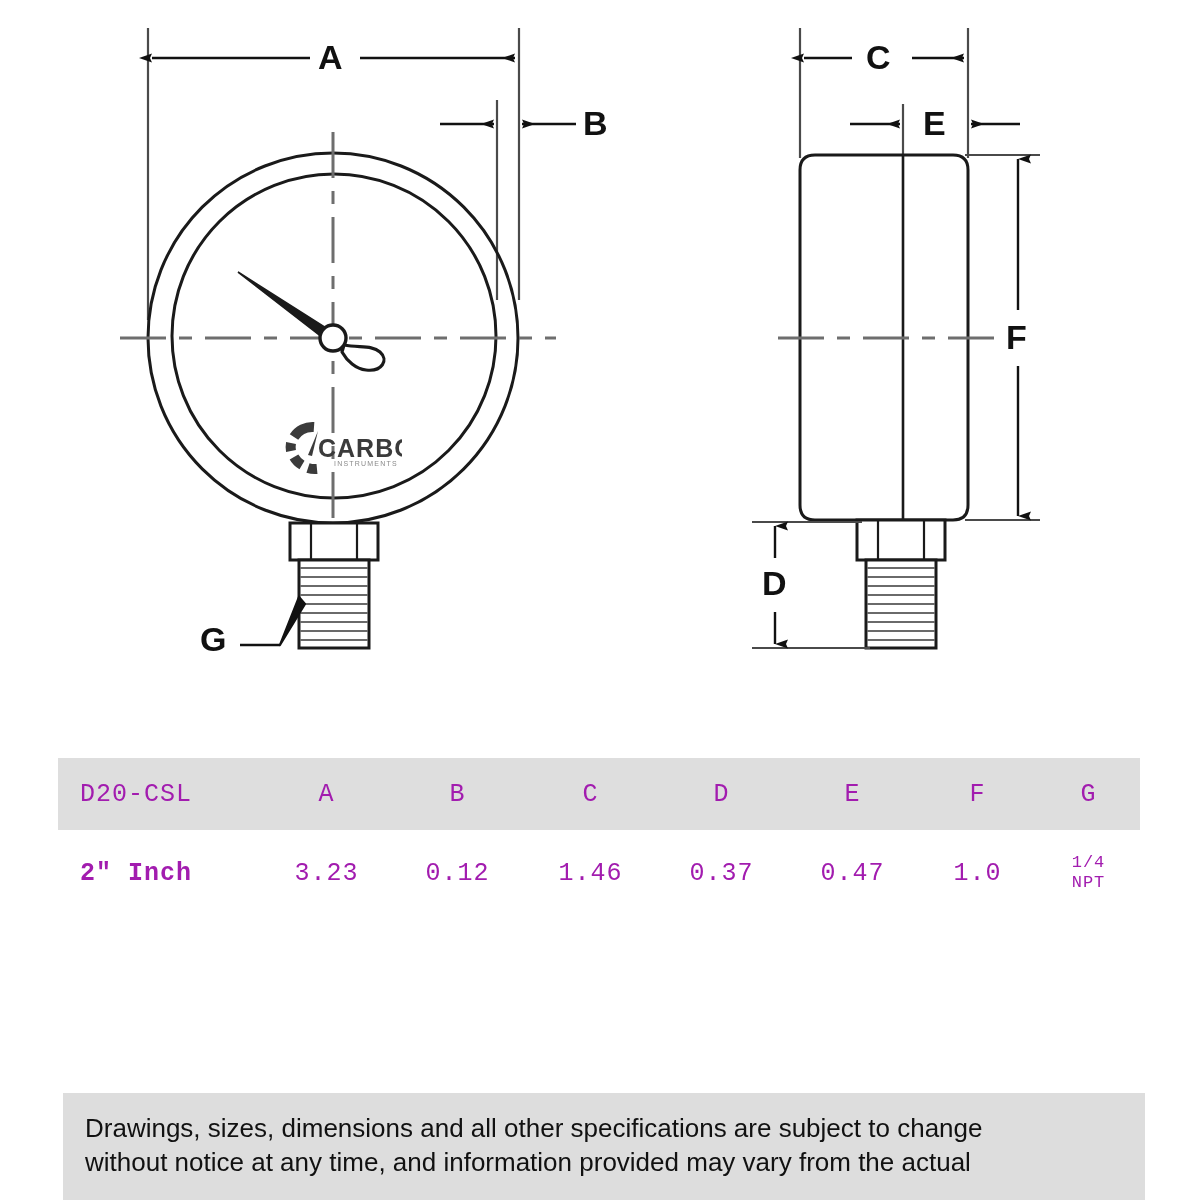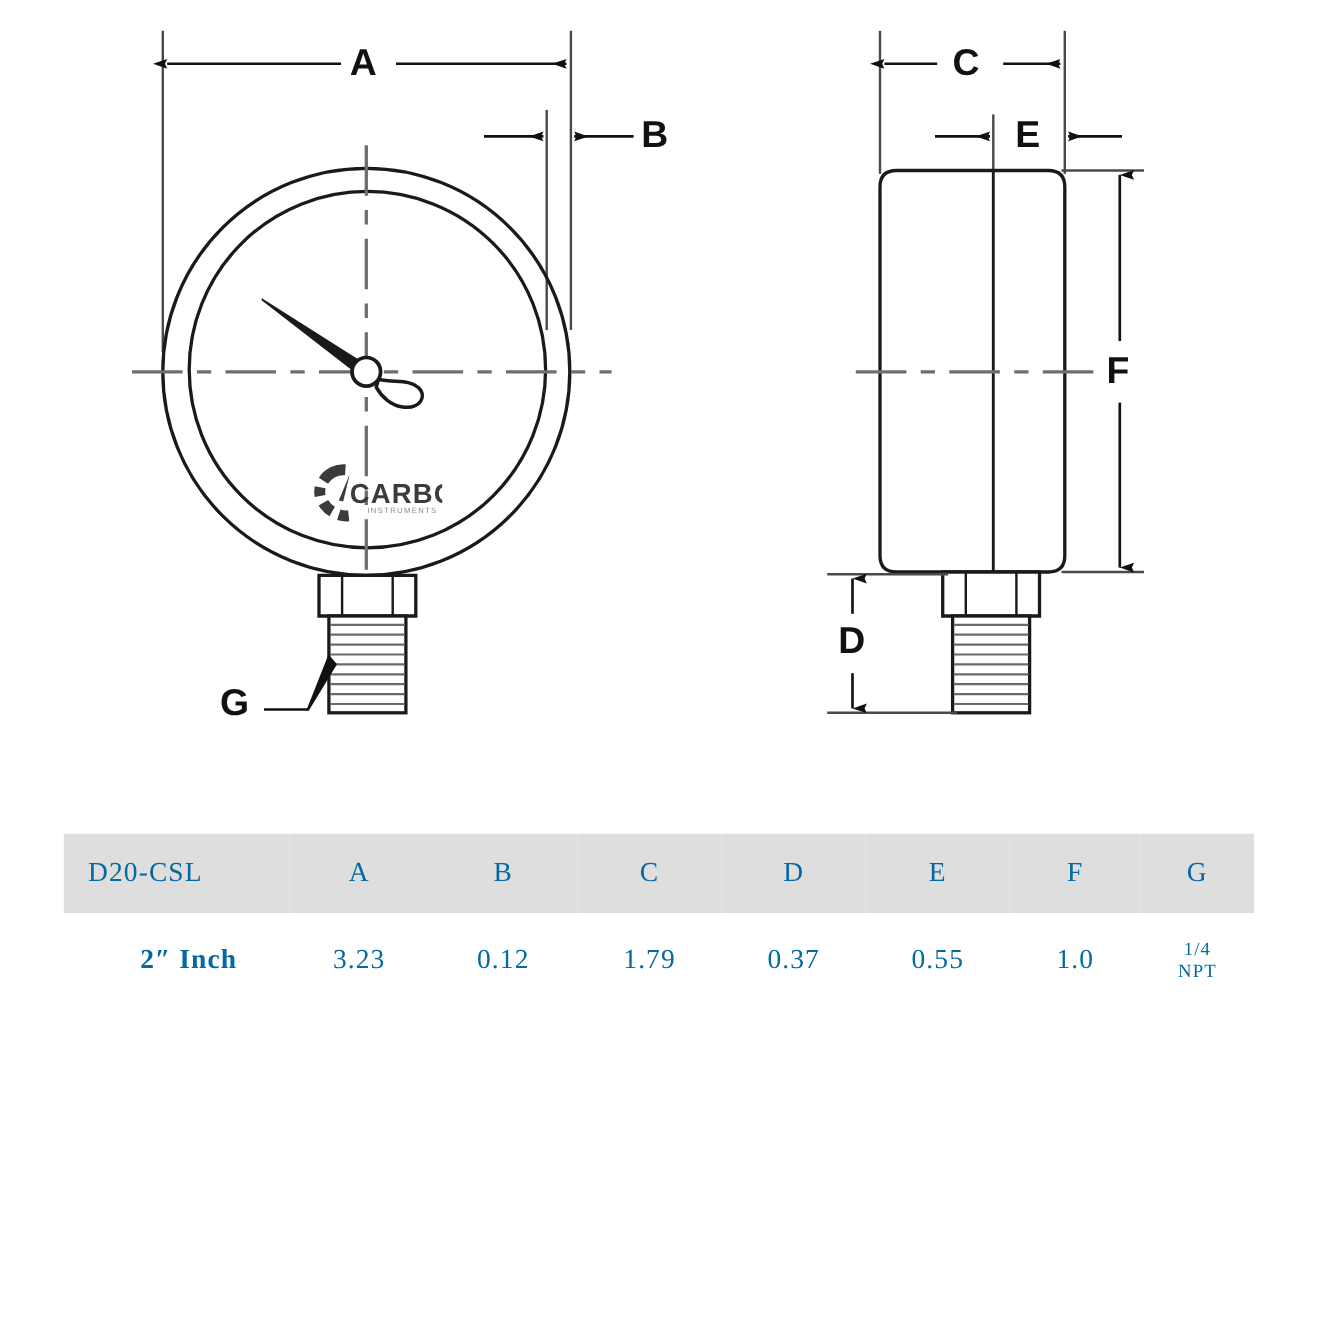--- a/index.html
+++ b/index.html
@@ -39,23 +39,23 @@
     position: absolute;
     left: 58px; top: 758px;
     width: 1082px;
   }
   #spec-table table {
     border-collapse: collapse;
     width: 1082px;
     table-layout: fixed;
   }
   #spec-table th, #spec-table td {
-    font-family: Liberation Serif, serif;
+    font-family: Liberation Mono, monospace;
     font-size: 25px;
-    color: #0369a1;
+    color: #a21caf;
     text-align: center;
     border: none;
     padding: 0;
   }
   #spec-table thead th {
     background: #dedede;
     height: 72px;
     font-weight: normal;
     vertical-align: middle;
     letter-spacing: 1px;
@@ -64,21 +64,21 @@
     text-align: left;
     padding-left: 22px;
   }
   #spec-table tbody td {
     background: #ffffff;
     height: 86px;
     vertical-align: middle;
     letter-spacing: 1px;
   }
   #spec-table tbody td.first-col {
-    text-align: center;
+    text-align: left;
     padding-left: 22px;
     font-weight: bold;
   }
   #spec-table tbody td.stacked {
     line-height: 1.18;
     font-size: 17px;
   }
 
   
   #disclaimer {
@@ -262,27 +262,31 @@
           <th>E</th>
           <th>F</th>
           <th>G</th>
         </tr>
       </thead>
       <tbody>
         <tr>
           <td class="first-col">2″ Inch</td>
           <td>3.23</td>
           <td>0.12</td>
-          <td>1.79</td>
+          <td>1.46</td>
           <td>0.37</td>
-          <td>0.55</td>
+          <td>0.47</td>
           <td>1.0</td>
           <td class="stacked">
             <div>1/4</div>
             <div>NPT</div>
           </td>
         </tr>
       </tbody>
     </table>
   </div>
 
+  <div id="disclaimer">
+    <p>Drawings, sizes, dimensions and all other specifications are subject to change</p>
+    <p>without notice at any time, and information provided may vary from the actual</p>
+  </div>
 
 </div>
 
 </body></html>

